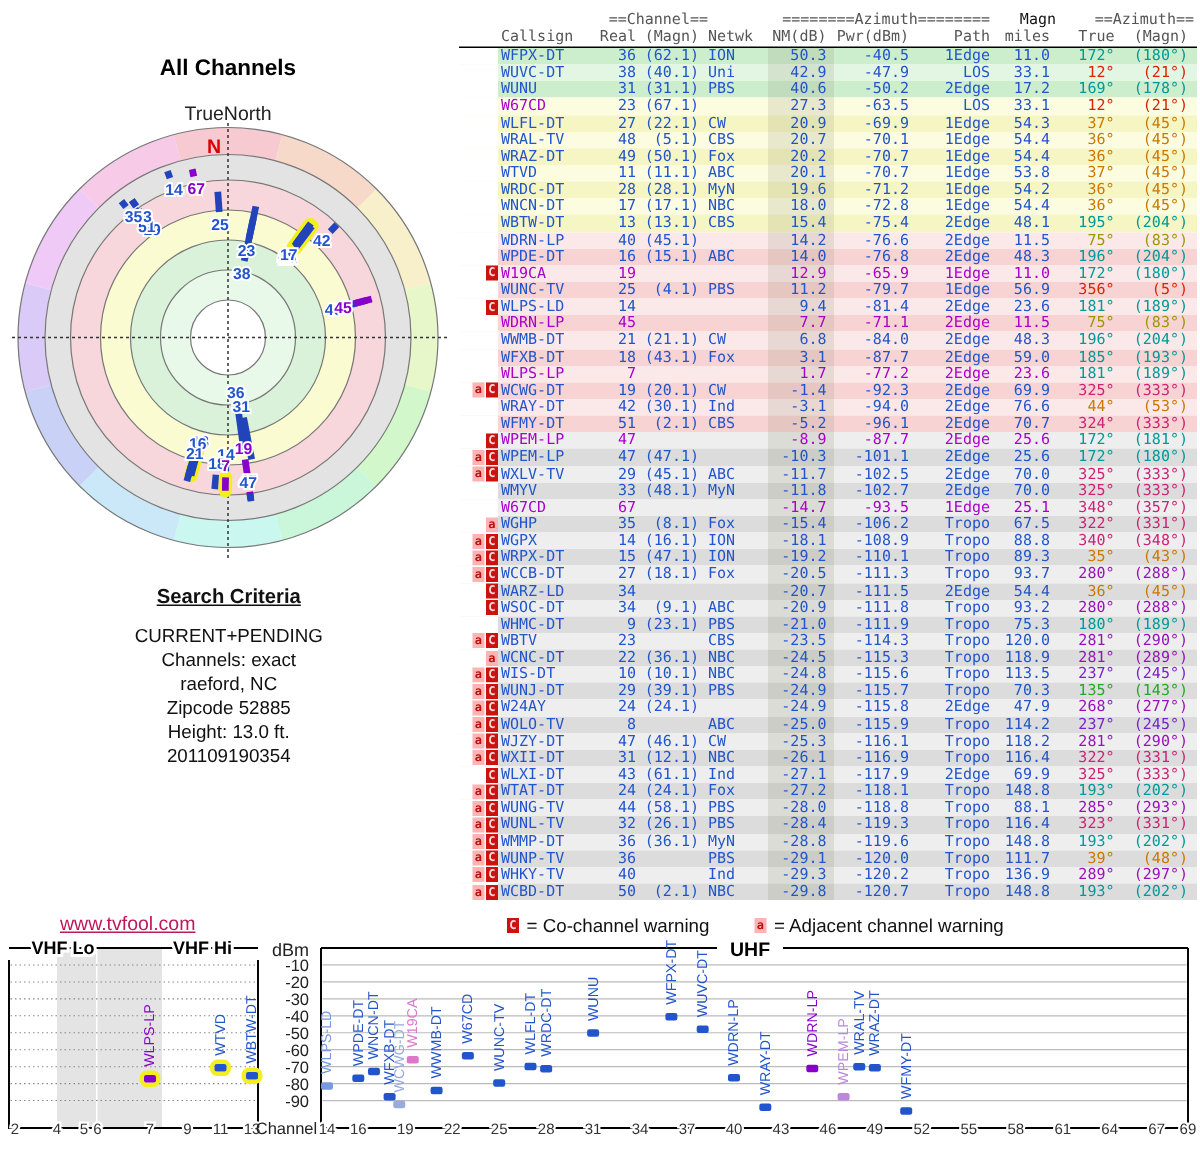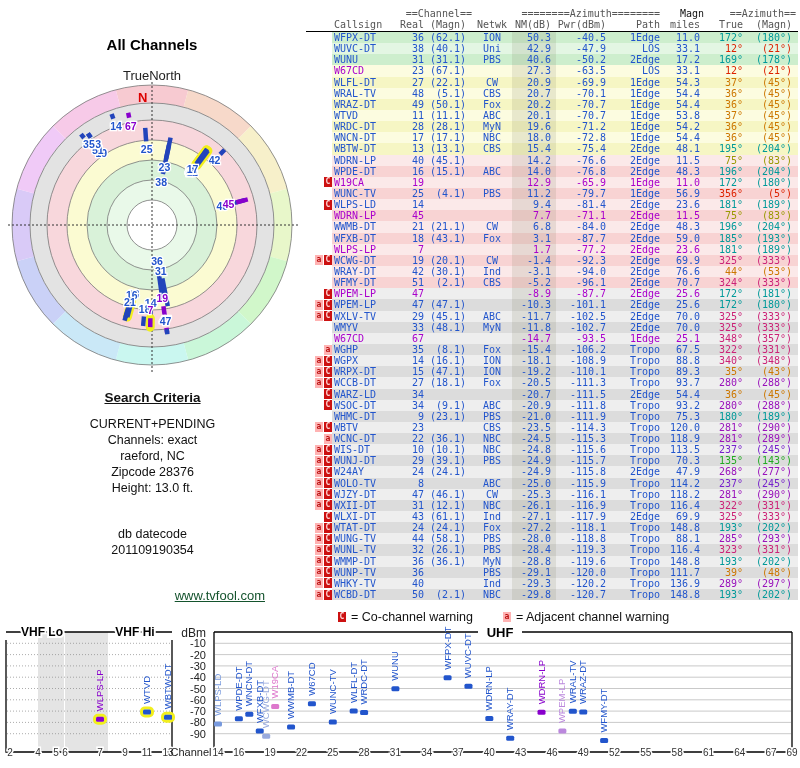--- a/index.html
+++ b/index.html
@@ -11,41 +11,41 @@
     font-family:"DejaVu Sans Mono",monospace;font-size:10px;color:#2255cc}
   .hrow{display:flex;white-space:pre;color:#555;height:11px;line-height:11px}
   .hrow .w{color:#111}
   .hgrp{text-align:center}
   #thead{border-bottom:1px solid #000;padding-bottom:1px}
   .r{display:flex;height:11.15px;line-height:11.2px;white-space:pre}
   .c0{width:26px;background:#fff;display:flex;justify-content:flex-end;align-items:center;gap:1px}
   .c1{width:64px;padding-left:2px}
   .c2{width:28px;text-align:right}
   .c3{width:48px;text-align:right;padding-right:6px}
-  .c4{width:40px;text-align:center}
+  .c4{width:40px;}
   .c5{width:44px;text-align:right;padding-right:5px;background:rgba(130,130,100,.16)}
   .c6{width:58px;text-align:right;padding-right:8px}
   .c7{width:46px;text-align:right}
   .c8{width:44px;text-align:right;padding-right:4px}
   .c9{width:40px;text-align:right;padding-right:1px}
   .c10{width:52px;text-align:right;padding-right:4px}
   .green{background:#cdeecd}.green.alt{background:#e3f6e3}
   .yellow{background:#f6f6c4}.yellow.alt{background:#fcfce0}
   .pink{background:#f8d3d3}.pink.alt{background:#fbe9e9}
   .gray{background:#dcdcdc}.gray.alt{background:#eeeeee}
   .bc,.ba{display:inline-block;width:8px;height:10px;font:bold 8px/10px "DejaVu Sans Mono",monospace;text-align:center}
   .bc{background:#cc1111;color:#ffd9d9}
   .ba{background:#ffb3b3;color:#bb1111}
   
   #search{position:absolute;left:40px;top:390px;width:225px;text-align:center;
     font-size:12.5px;color:#111;line-height:16px}
   #search .sc-title{font-weight:bold;text-decoration:underline;font-size:13.5px;margin-bottom:10px}
   #search .db{margin-top:30px}
-  #homelink{position:absolute;left:40px;top:588px;width:225px;text-align:right;
-    font-size:13px;color:#14532d;text-decoration:underline;display:block}
+  #homelink{position:absolute;left:40px;top:608px;width:225px;text-align:left;
+    font-size:13px;color:#be185d;text-decoration:underline;display:block}
   
   #legend{position:absolute;left:338px;top:610px;display:flex;gap:30px;
     font-size:12.5px;color:#111;align-items:center}
   #legend .item{display:flex;align-items:center;gap:5px}
   svg text{font-family:"Liberation Sans",sans-serif}
 </style>
 </head>
 <body>
 
 <div id="root">
@@ -146,23 +146,22 @@
       <text x="88.95626492665252" y="122.30769883067171" text-anchor="middle" font-size="10.5" font-weight="bold" fill="#2255cc" stroke="#fff" stroke-width="2.5" paint-order="stroke">35</text>
       <line x1="113.31752178986687" y1="92.72076458911376" x2="111.60742107323854" y2="88.02230148518422" stroke="#2244bb" stroke-width="4.5"></line>
       <text x="116.05368293647223" y="104.23830555540103" text-anchor="middle" font-size="10.5" font-weight="bold" fill="#2255cc" stroke="#fff" stroke-width="2.5" paint-order="stroke">14</text>
     </svg>
 
   <div id="search">
     <div class="sc-title">Search Criteria</div>
     <div>CURRENT+PENDING</div>
     <div>Channels: exact</div>
     <div>raeford, NC</div>
-    <div>Zipcode 28376</div>
+    <div>Zipcode 52885</div>
     <div>Height: 13.0 ft.</div>
-    <div class="db">db datecode</div>
     <div>201109190354</div>
   </div>
 
   <a id="homelink" href="#">www.tvfool.com</a>
 
   <div id="tbl">
     <div id="thead">
       <div class="hrow">
         <span style="width:166px;text-align:right" class="hgrp">==Channel==</span><span style="width:188px;text-align:right" class="hgrp">========Azimuth========</span><span style="width:44px;text-align:right" class="hgrp w">Magn</span><span style="width:92px;text-align:right" class="hgrp">==Azimuth==</span>
       </div>

